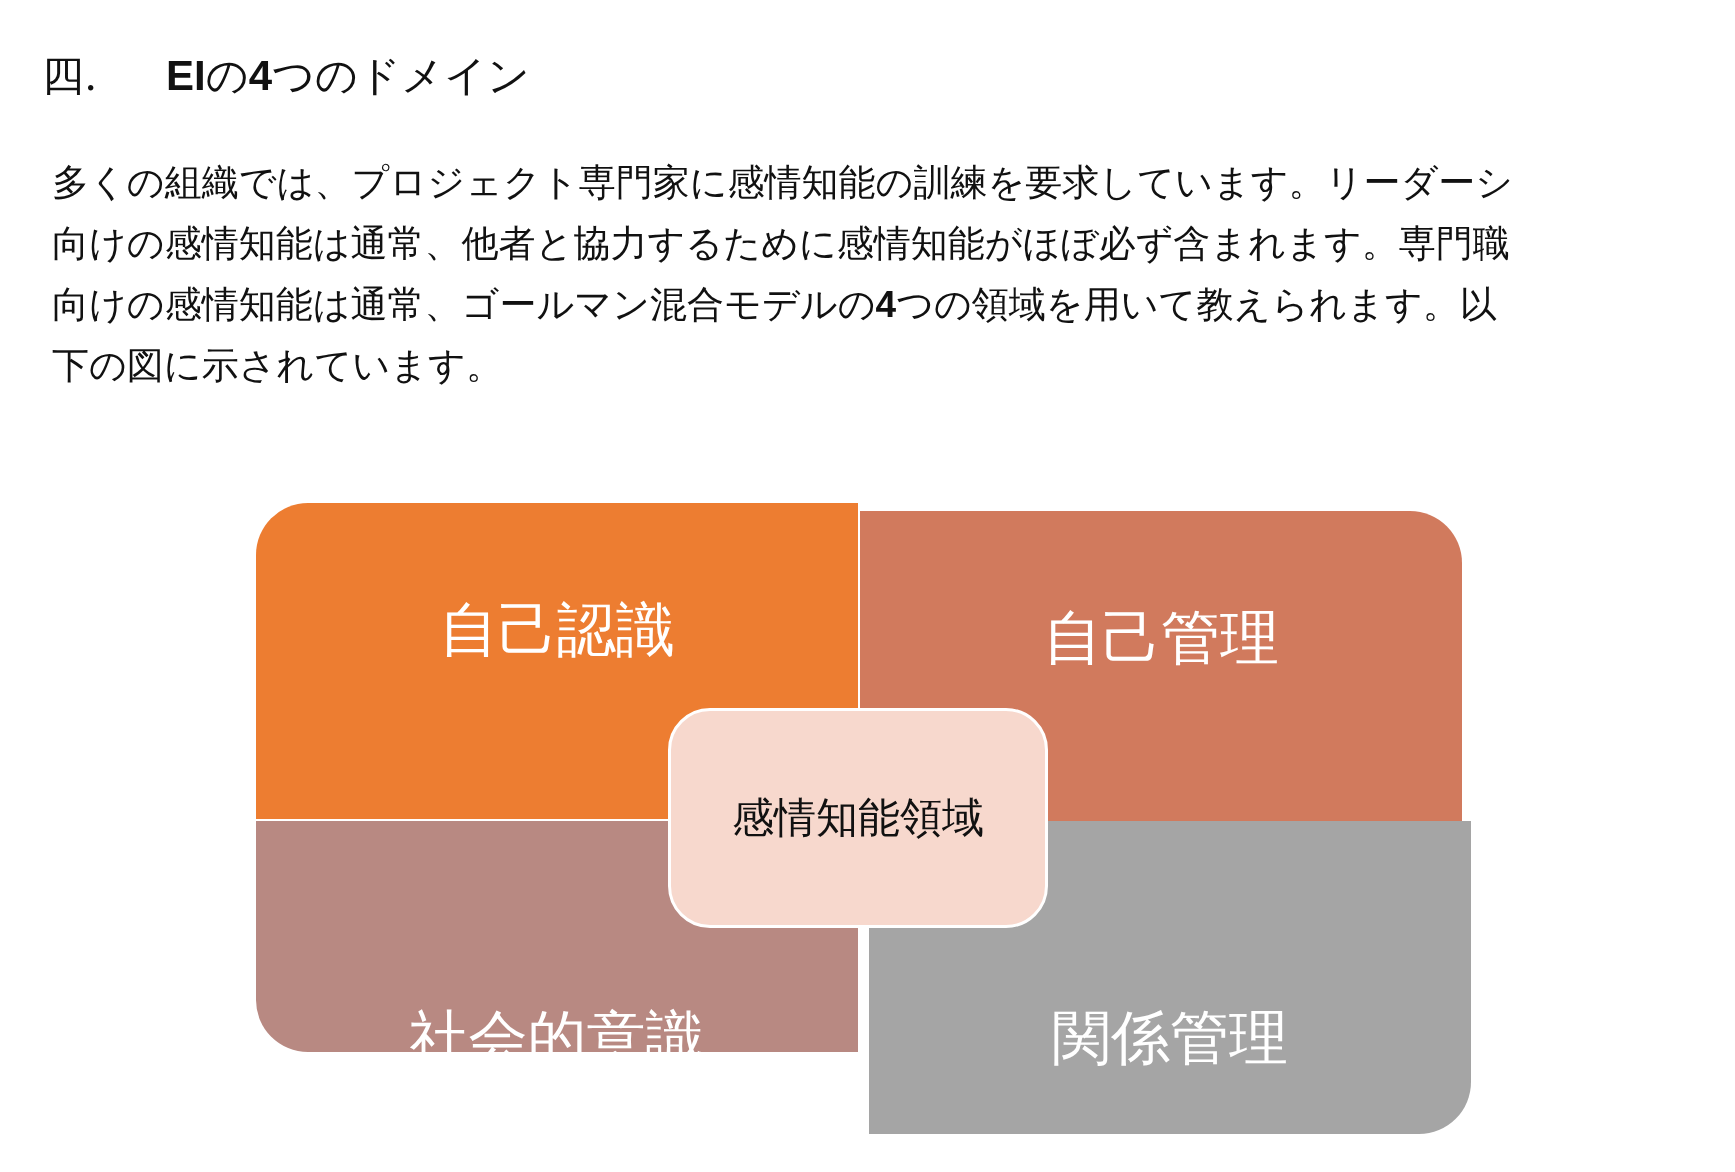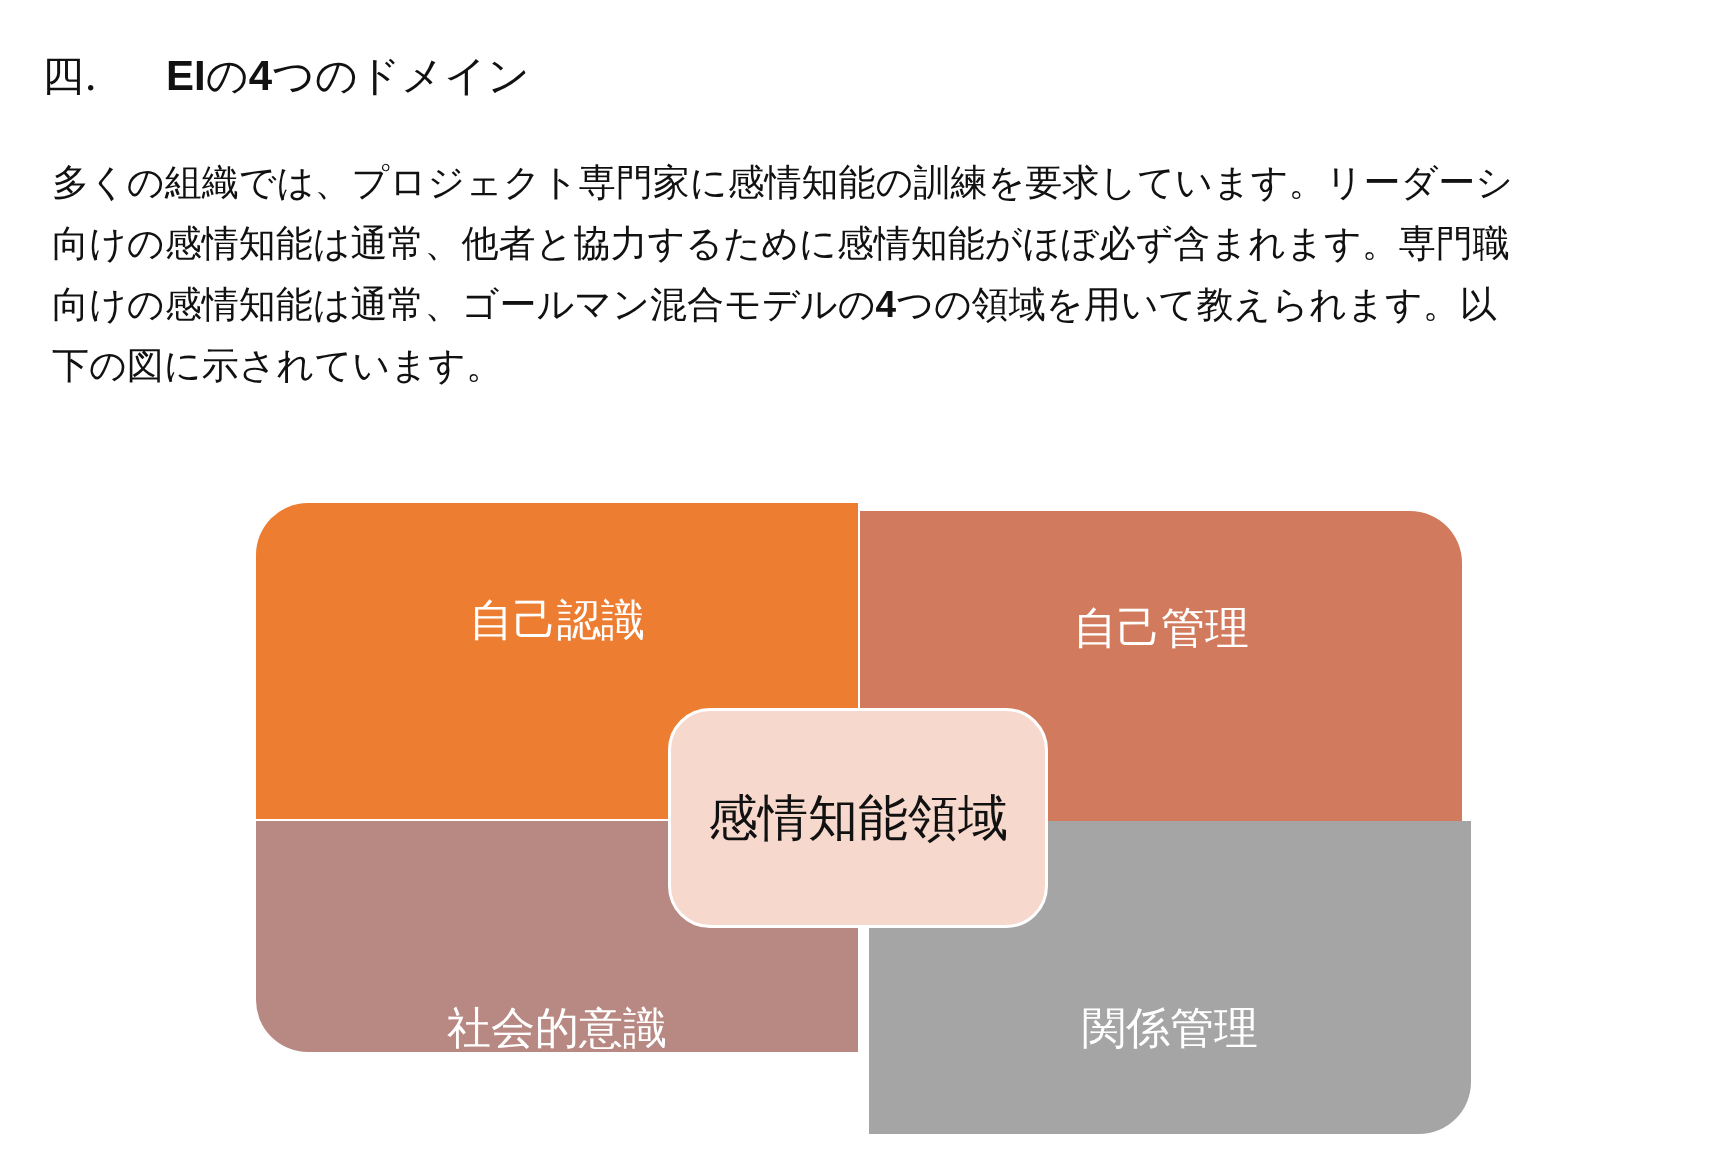--- a/index.html
+++ b/index.html
@@ -24,35 +24,35 @@
   .para .four { font-family: "Liberation Sans", "DejaVu Sans", sans-serif; font-weight: bold; }
 
   .diagram {
     position: absolute; left: 256px; top: 503px; width: 1206px; height: 631px;
   }
   .quad {
     position: absolute; box-sizing: border-box;
     display: flex; align-items: center; justify-content: center;
     color: #ffffff;
     font-family: Liberation Serif, serif;
-    font-size: 44px;
+    font-size: 59px;
   }
   .q1 { left: 0; top: 0; width: 602px; height: 316px; border-top-left-radius: 52px; }
   .q2 { left: 604px; top: 0; width: 602px; height: 316px; border-top-right-radius: 52px; margin-top: 8px; }
   .q3 { left: 0; top: 318px; width: 602px; height: 231px; border-bottom-left-radius: 52px; }
   .q4 { left: 581px; top: 318px; width: 602px; height: 313px; border-bottom-right-radius: 52px; margin-left: 32px; }
   .q1 .lbl, .q2 .lbl { position: absolute; top: 88px; width: 100%; text-align: center; }
   .q3 .lbl, .q4 .lbl { position: absolute; top: 178px; width: 100%; text-align: center; }
 
   .center {
     position: absolute; left: 412px; top: 205px; width: 380px; height: 220px;
     box-sizing: border-box; border: 3px solid #ffffff; border-radius: 42px;
     display: flex; align-items: center; justify-content: center;
     font-family: "DejaVu Sans", "Liberation Sans", sans-serif;
-    font-size: 50px; color: #111111;
+    font-size: 42px; color: #111111;
   }
 </style>
 </head>
 <body>
 
 <div class="heading">
   <span class="num">四.</span><span class="ei">EI</span><span>の</span><span class="four">4</span><span>つのドメイン</span>
 </div>
 
 <p class="para">

